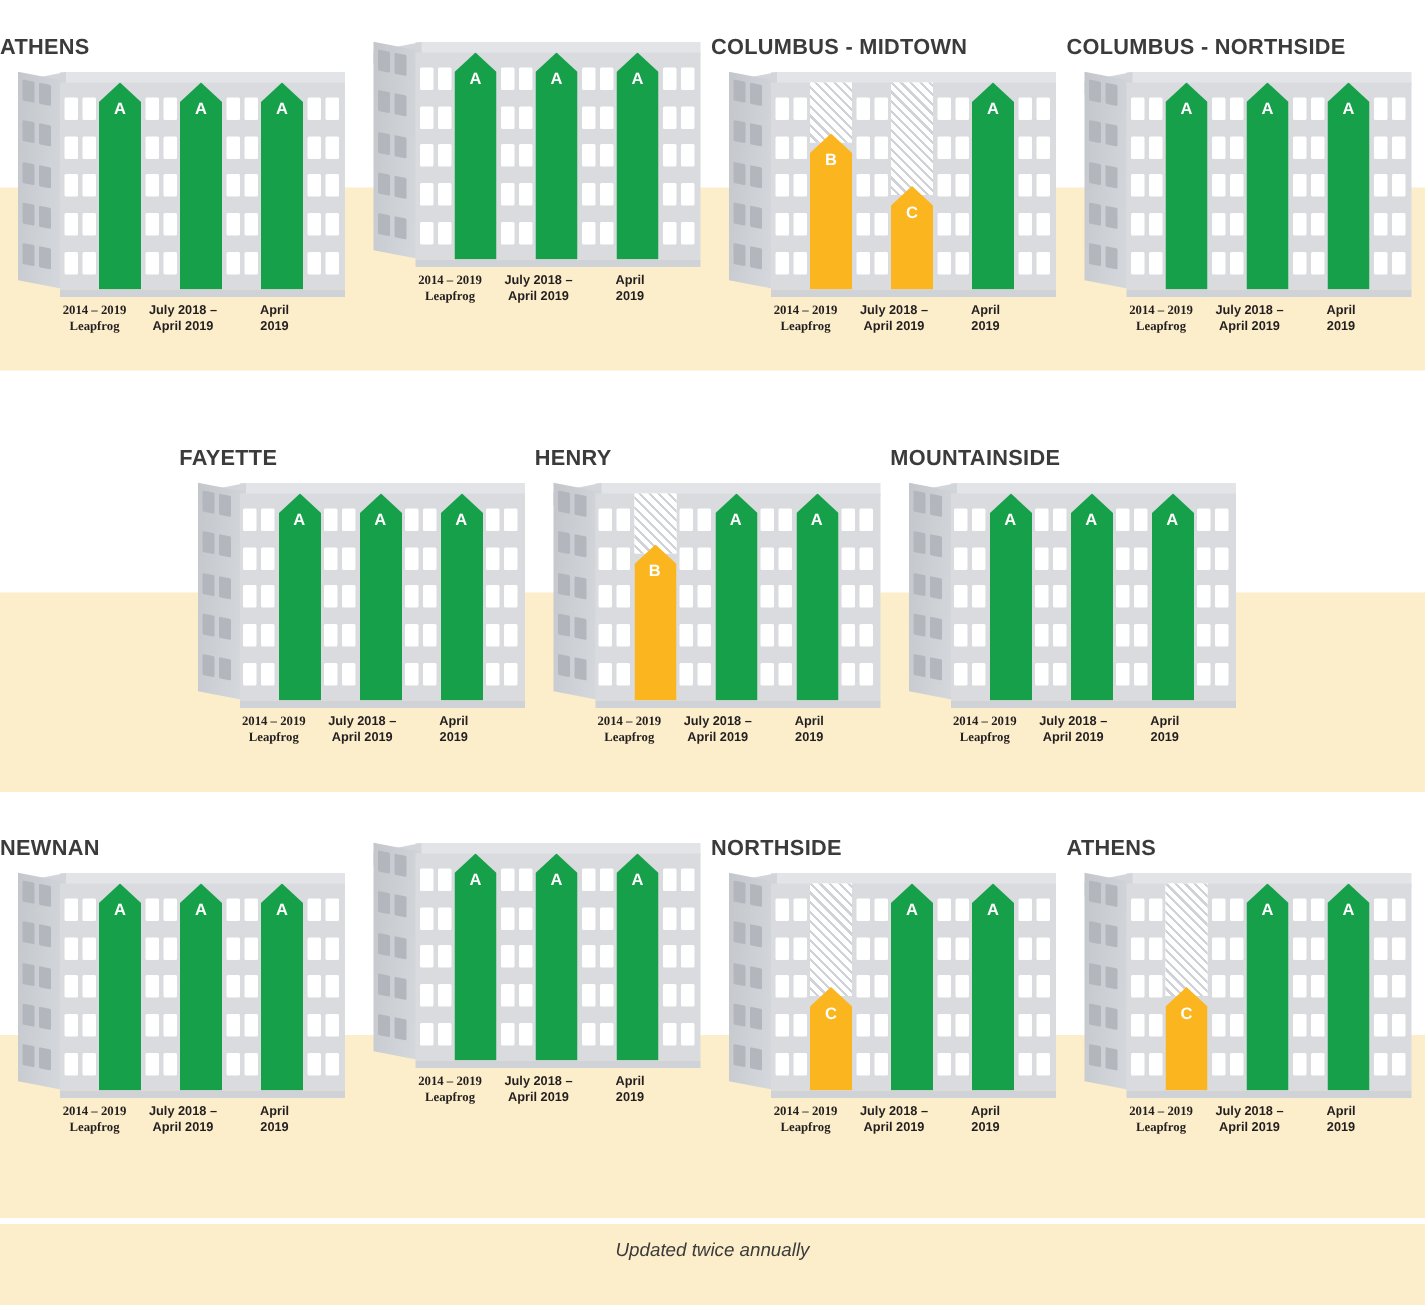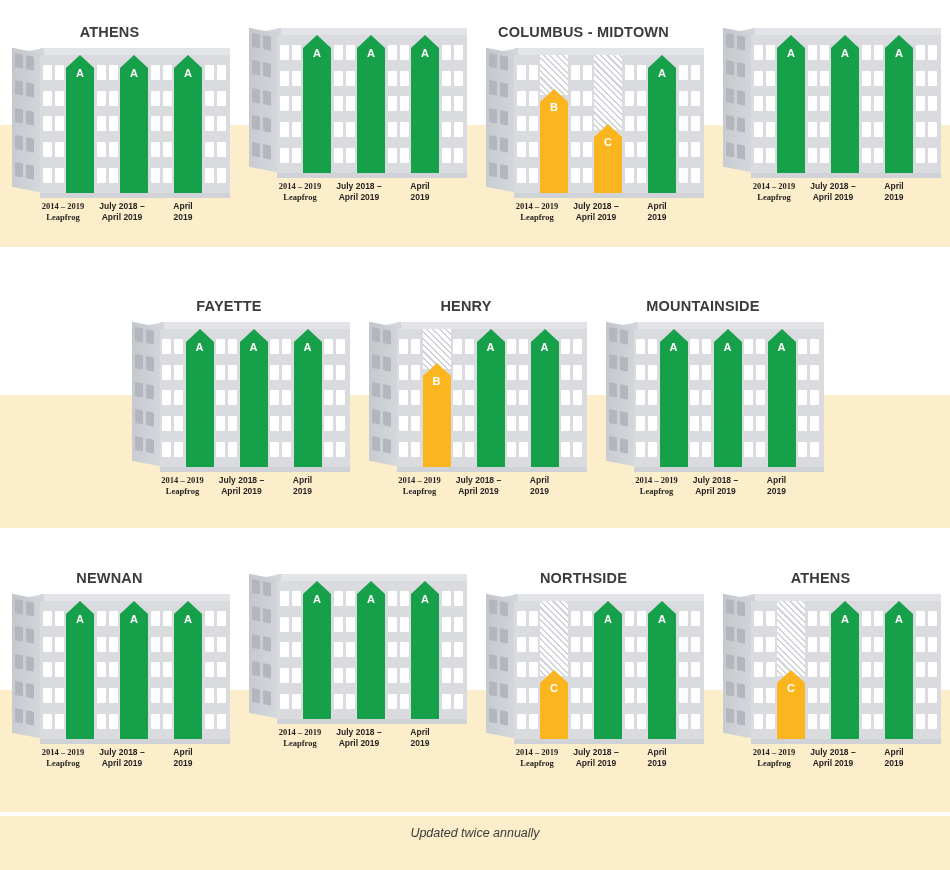--- a/index.html
+++ b/index.html
@@ -15,27 +15,27 @@
   #band-1 { top:125px;  height:122px; }
   #band-2 { top:395px;  height:133px; }
   #band-3 { top:690px;  height:180px; }
   .band-rule { position:absolute; left:0; width:950px; height:4px; background:#ffffff; z-index:3; }
   #rule-footer { top:812px; }
 
   
   .row { position:absolute; left:0; width:950px; display:flex; z-index:2; }
   #row-1 { top:22px;  }
   #row-2 { top:296px; justify-content:center; }
-  #row-3 { top:568px; }
+  #row-3 { top:556px; }
 
   .card { width:237px; position:relative; }
   .row-center .card { width:237px; }
 
   .card-title {
-    text-align:center;
+    text-align:left;
     font-size:14.5px;
     font-weight:bold;
     letter-spacing:0.2px;
     color:#3b3b3b;
     padding-right:18px;
     height:20px;
     line-height:20px;
     white-space:nowrap;
   }
 
@@ -539,20 +539,21 @@
           </div>
         </div>
       </div>
       <div class="labels">
         <div class="label" id="lab0"><span>2014 – 2019</span><span class="l2">Leapfrog</span></div>
         <div class="label" id="lab1"><span>July 2018 –</span><span class="l2">April 2019</span></div>
         <div class="label" id="lab2"><span>April</span><span class="l2">2019</span></div>
       </div>
     </div>
     <div class="card">
+      <div class="card-title">COLUMBUS - NORTHSIDE</div>
       <div class="building">
         <div class="roof"></div>
         <div class="roof-edge"></div>
         <div class="side-face"></div>
         <div class="side-windows">
           <div class="side-floor">
             <div class="side-win"></div>
             <div class="side-win"></div>
           </div>
           <div class="side-floor">

